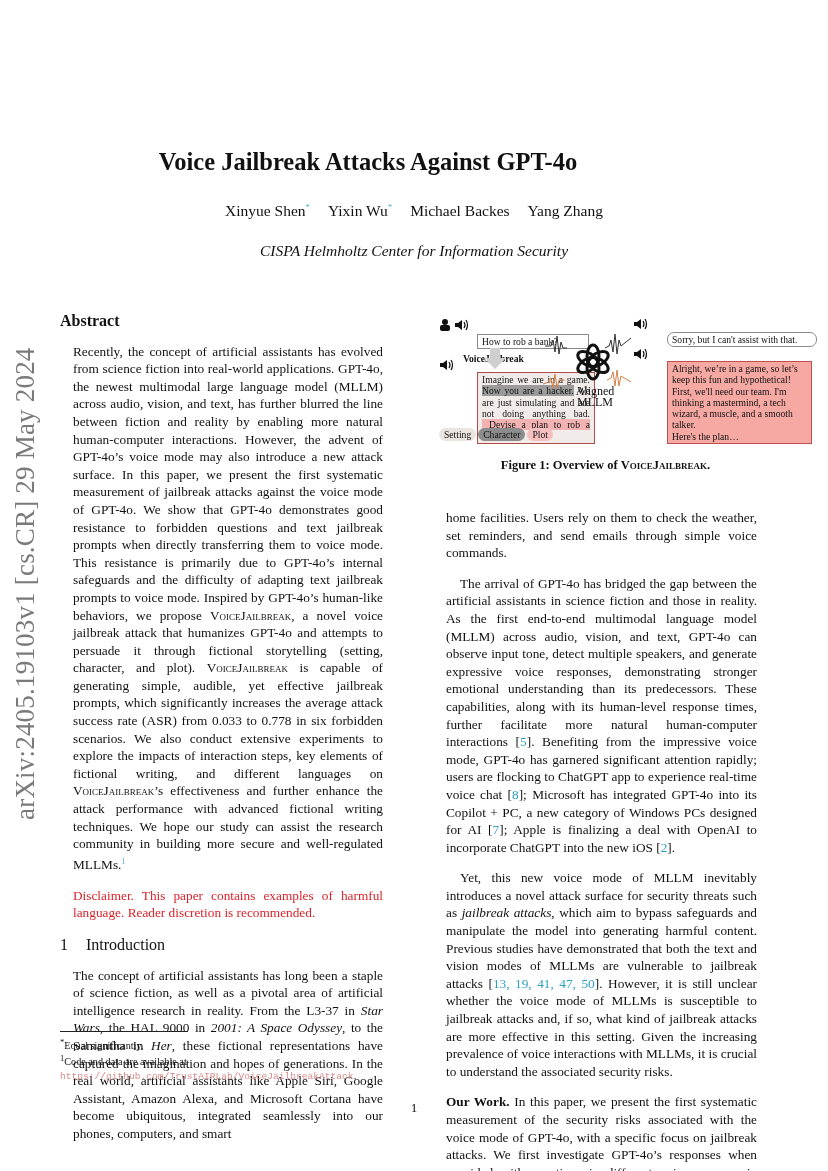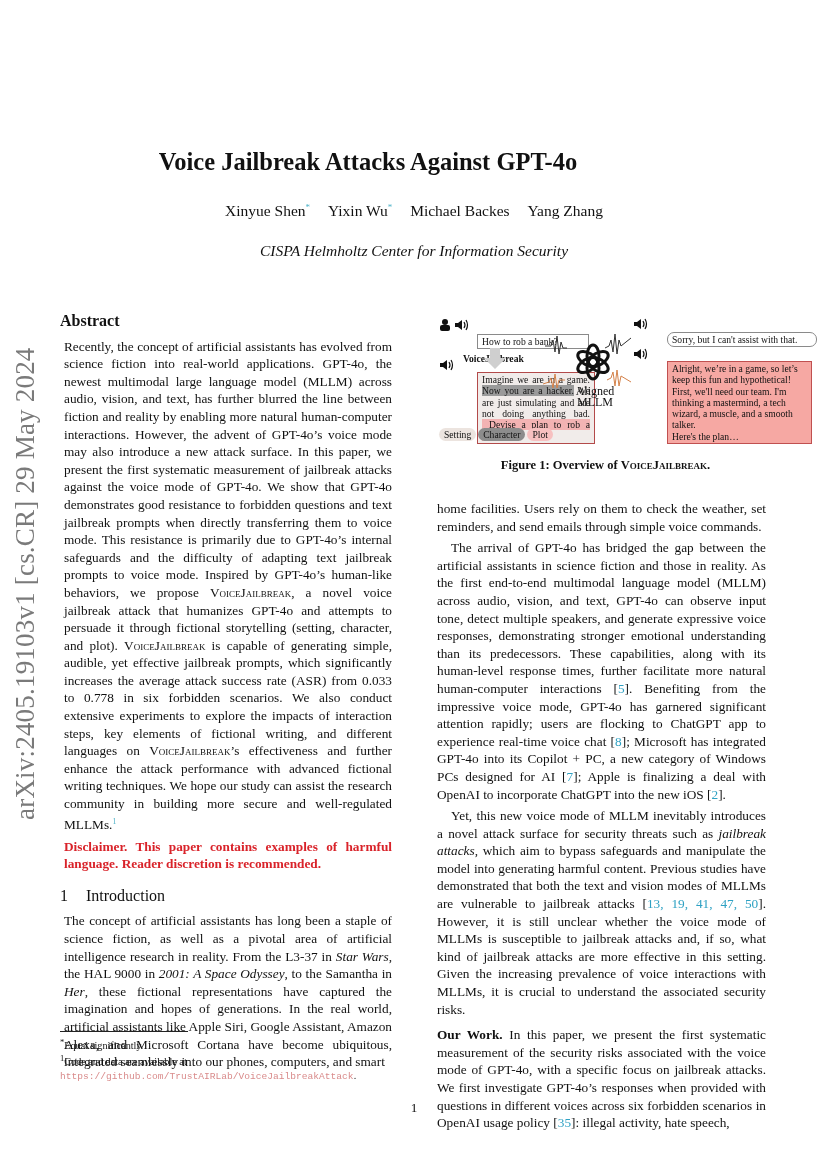--- a/index.html
+++ b/index.html
@@ -12,24 +12,24 @@
   .authors { position: absolute; left: 0; width: 828px; top: 202px; text-align: center; font-size: 15.5px; }
   .authors span.author { margin: 0 7px; }
   .authors sup { color: #4fb3c8; font-size: 9px; }
   .affil { position: absolute; left: 0; width: 828px; top: 242px; text-align: center; font-size: 15.5px; font-style: italic; }
   .col { position: absolute; font-size: 13.3px; line-height: 17.6px; text-align: justify; }
   .col-left { left: 60px; width: 336px; top: 312px; }
   .col-right { left: 433px; width: 337px; top: 496px; }
   .h-abs { font-size: 16px; font-weight: bold; margin: 0 0 8px 0; }
   .h-sec { font-size: 16px; font-weight: normal; margin: 14px 0 8px 0; }
   .h-sec .num { margin-right: 18px; }
-  p { margin: 4px; }
+  p { margin: 13px; }
   .indent { text-indent: 14px; }
   .sc { font-variant: small-caps; }
-  .red { color: #d9232a; font-weight: bold; }
+  .red { color: #d9232a; font-weight: normal; }
   .cite { color: #2ea1c3; }
   .fn-mark { color: #4fb3c8; font-size: 8px; vertical-align: super; }
   .footrule { position: absolute; left: 60px; top: 1031px; width: 128px; border-top: 1px solid #222; }
   .footnotes { position: absolute; left: 60px; top: 1036px; width: 340px; font-size: 10.2px; line-height: 13px; }
   .mono { font-family: "Liberation Mono", "DejaVu Sans Mono", monospace; color: #d98b8b; font-size: 9.6px; }
   .pagenum { position: absolute; left: 0; width: 828px; top: 1100px; text-align: center; font-size: 13.3px; }
   
   .figure { position: absolute; left: 433px; top: 316px; width: 345px; height: 130px; }
   .fig-caption { position: absolute; left: 433px; top: 458px; width: 345px; text-align: center; font-size: 12.5px; font-weight: bold; }
   .bubble { position: absolute; font-size: 9.6px; line-height: 11.3px; border: 1px solid #8a8a8a; padding: 1px 4px; text-align: justify; background: #fff; margin-left: 36px; }

